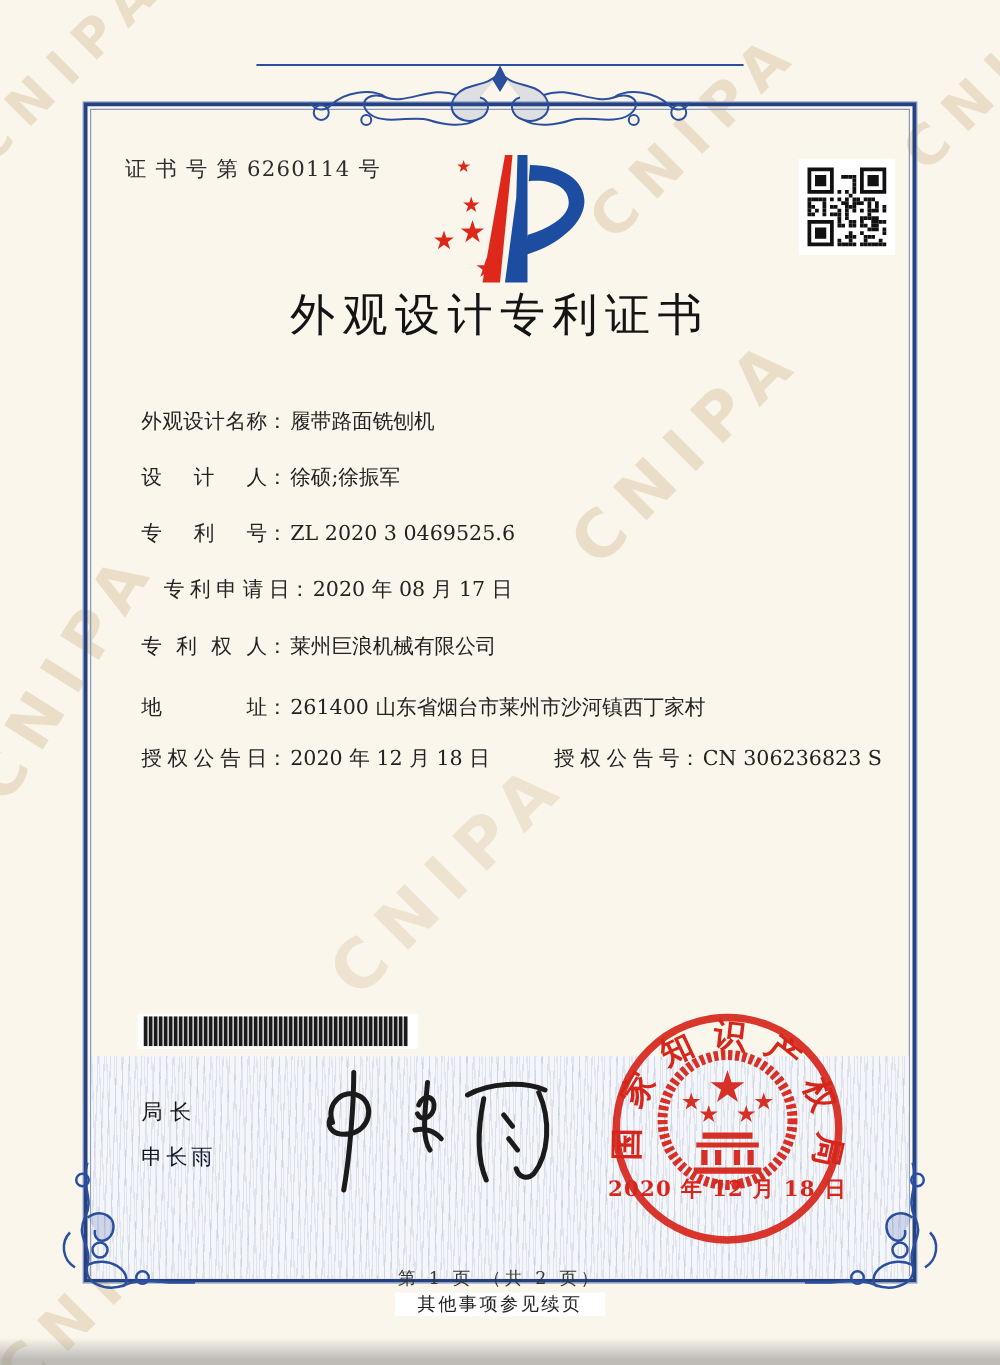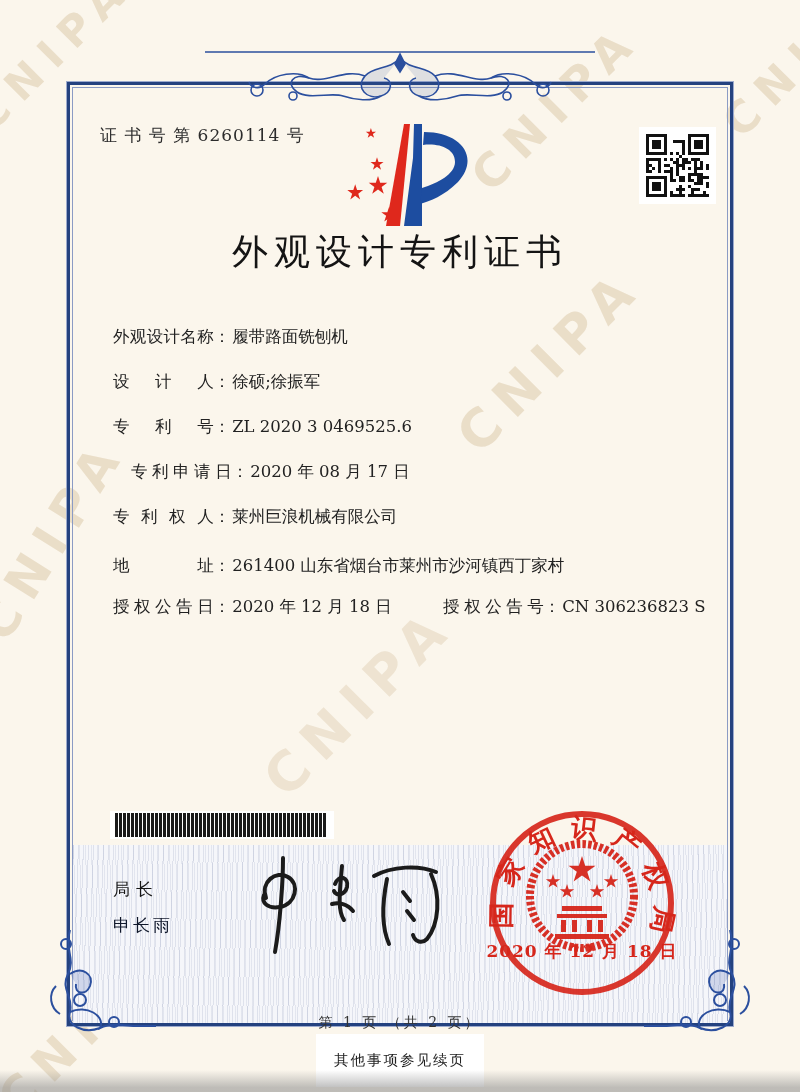--- a/index.html
+++ b/index.html
@@ -56,21 +56,21 @@
   .sig-name{position:absolute;left:113px;top:914px;font-family:"DejaVu Sans","Liberation Sans",sans-serif;font-size:17px;letter-spacing:3px;color:#0f172a;z-index:2;}
   .signature{position:absolute;left:238px;top:852px;z-index:2;}
   .seal{position:absolute;left:487px;top:808px;z-index:3;}
   .seal-date{
     position:absolute;left:482px;top:940px;width:200px;text-align:center;z-index:4;
     color:#d6261b;font-size:17px;letter-spacing:1px;font-weight:bold;
   }
   .page-num{position:absolute;left:0;top:996px;width:100%;text-align:center;font-size:14px;letter-spacing:3px;color:#333;z-index:2;margin-top:18px;}
   .cont-box{
     position:absolute;left:50%;top:1034px;transform:translateX(-50%);
-    background:#fff;padding:17px 18px;font-size:14.5px;letter-spacing:2px;color:#222;z-index:2;
+    background:#fff;padding:0 18px;font-size:14.5px;letter-spacing:2px;color:#222;z-index:2;
   }
   .bottom-shadow{
     position:absolute;left:0;bottom:0;width:100%;height:22px;z-index:5;
     background:linear-gradient(to bottom, rgba(140,140,140,0), rgba(140,140,140,0.55) 80%);
   }
   .ornament-top{position:absolute;left:205px;top:40px;z-index:2;}
   .corner-fl{position:absolute;z-index:2;}
   .corner-bl{left:36px;top:930px;}
   .corner-br{left:644px;top:930px;transform:scaleX(-1);}
 </style>

